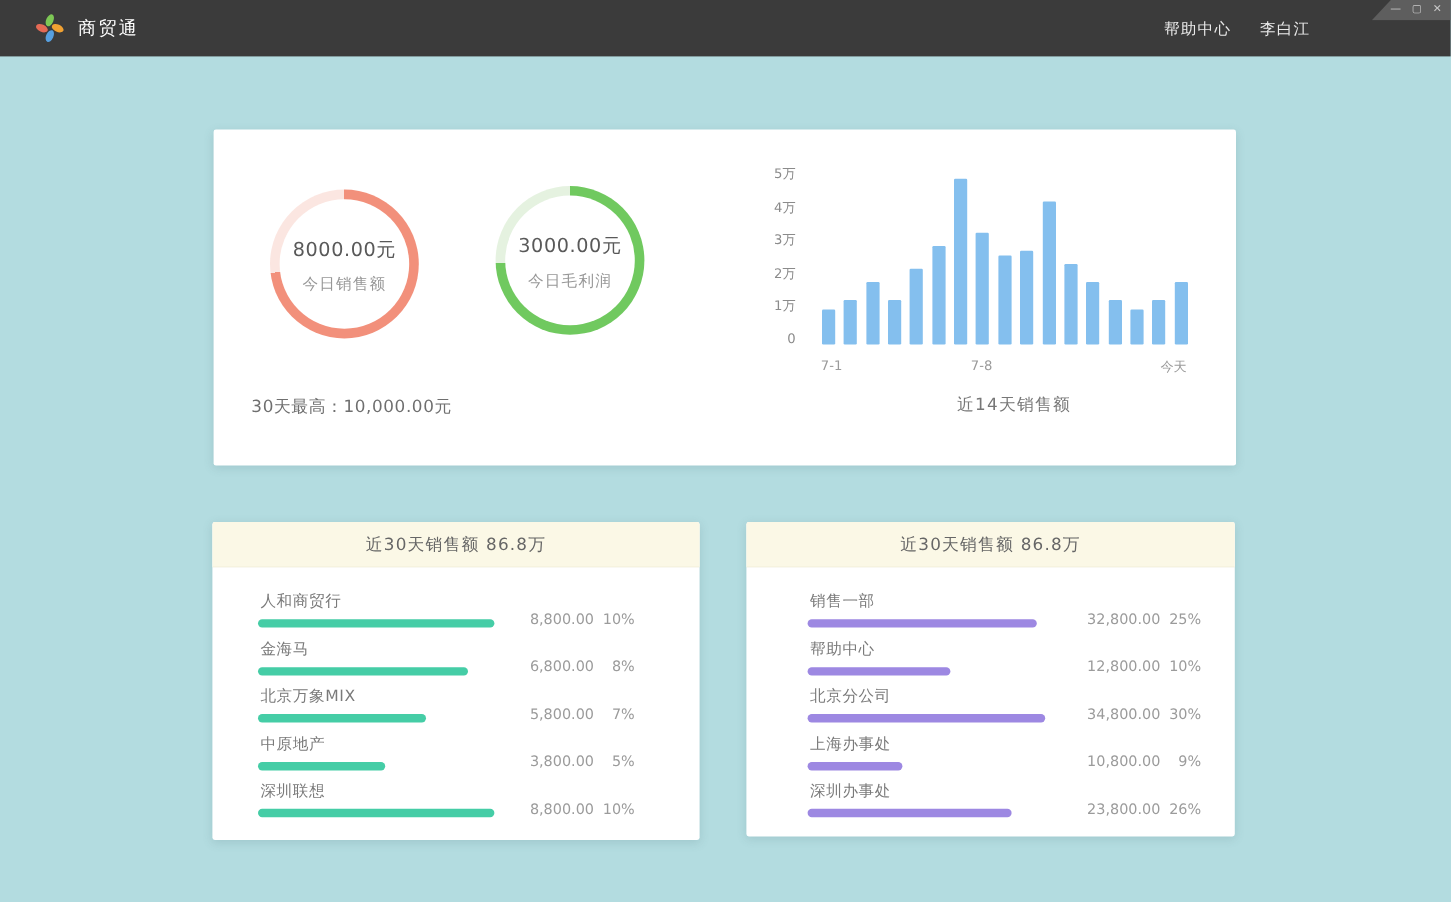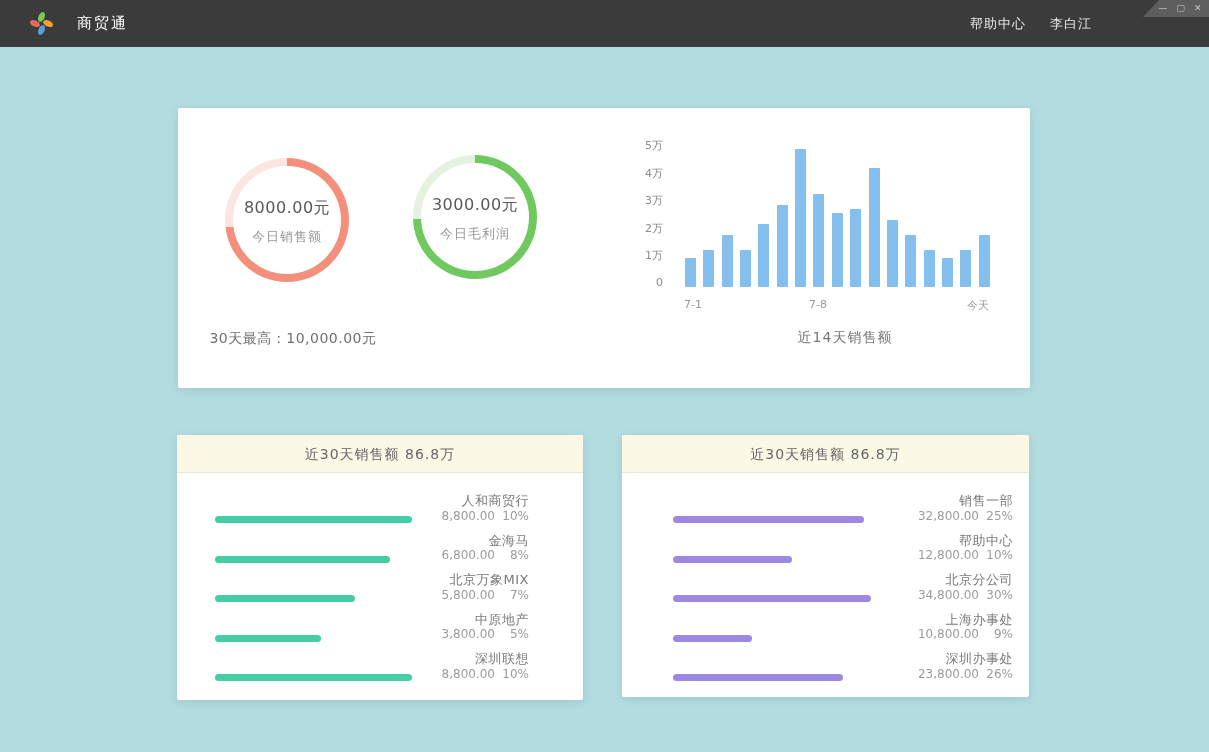--- a/index.html
+++ b/index.html
@@ -9,21 +9,21 @@
     background:#b3dce0; position:relative;
   }
 
   
   .appbar {
     position:absolute; left:0; top:0; width:1209px; height:47px;
     background:#3b3b3b; display:flex; align-items:center;
     padding-left:28px; padding-right:117px;
   }
   .logo { width:27px; height:27px; flex:0 0 auto; }
-  .app-title { color:#ffffff; font-size:15px; letter-spacing:2px; margin-left:22px; }
+  .app-title { color:#ffffff; font-size:15px; letter-spacing:2px; margin-left:10px; }
   .appbar-spacer { flex:1; }
   .appbar-link { color:#e9e9e9; font-size:13px; letter-spacing:1px; margin-left:24px; cursor:pointer; }
 
   .win-controls {
     position:absolute; right:0; top:0; height:17px; width:66px;
     background:#5e5e5e; display:flex; align-items:center; justify-content:center;
     gap:9px; clip-path:polygon(16px 0, 100% 0, 100% 100%, 0 100%);
     padding-left:8px;
   }
   .win-btn { color:#c9c9c9; font-size:9px; line-height:1; cursor:pointer; }
@@ -71,22 +71,22 @@
   
   .list-head {
     height:38px; line-height:38px; text-align:center;
     background:#fbf8e6; border-bottom:1px solid #ece7d2;
     font-size:14px; color:#666666; letter-spacing:1px;
     border-radius:2px 2px 0 0;
   }
   .list-body { padding:17px 0 0 0; }
   .srow { position:relative; height:39.5px; }
   .card-left  .srow { margin:0 54px 0 38px; }
-  .card-right .srow { margin:0 16px 0 51px; }
-  .srow-name { font-size:13px; color:#7a7a7a; letter-spacing:.5px; padding-left:2px; padding-top:2px;text-align:right; }
+  .card-right .srow { margin:0 28px 0 51px; }
+  .srow-name { font-size:13px; color:#7a7a7a; letter-spacing:.5px; padding-left:2px; padding-top:2px; }
   .srow-bar-fill { height:7px; border-radius:4px; margin-top:6px; }
   .card-left  .srow-bar-fill { background:#45cda6; }
   .card-right .srow-bar-fill { background:#9d88e2; }
   .srow-vals {
     position:absolute; right:0; bottom:7px;
     display:flex; align-items:baseline; font-size:12px; color:#9b9b9b;
   }
   .srow-amt { display:inline-block; width:72px; text-align:right; }
   .srow-pct { display:inline-block; width:34px; text-align:right; }
 </style>

